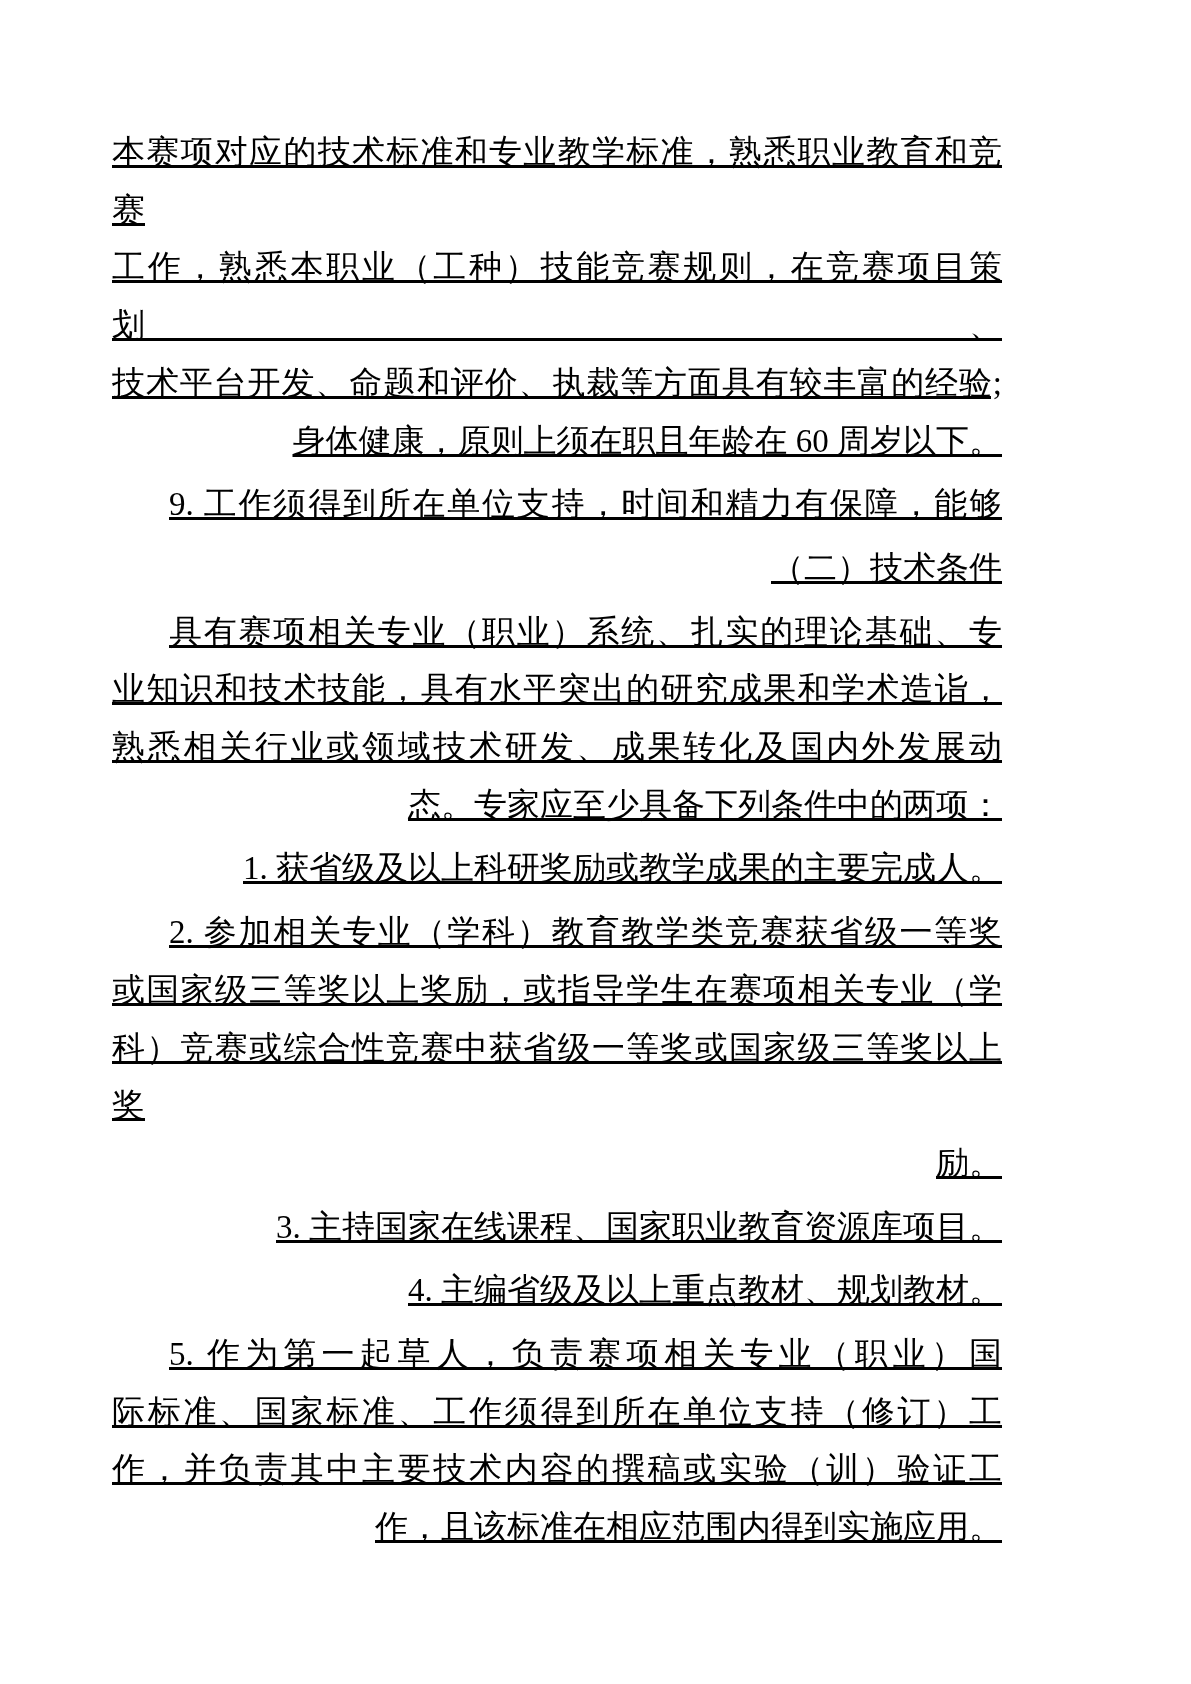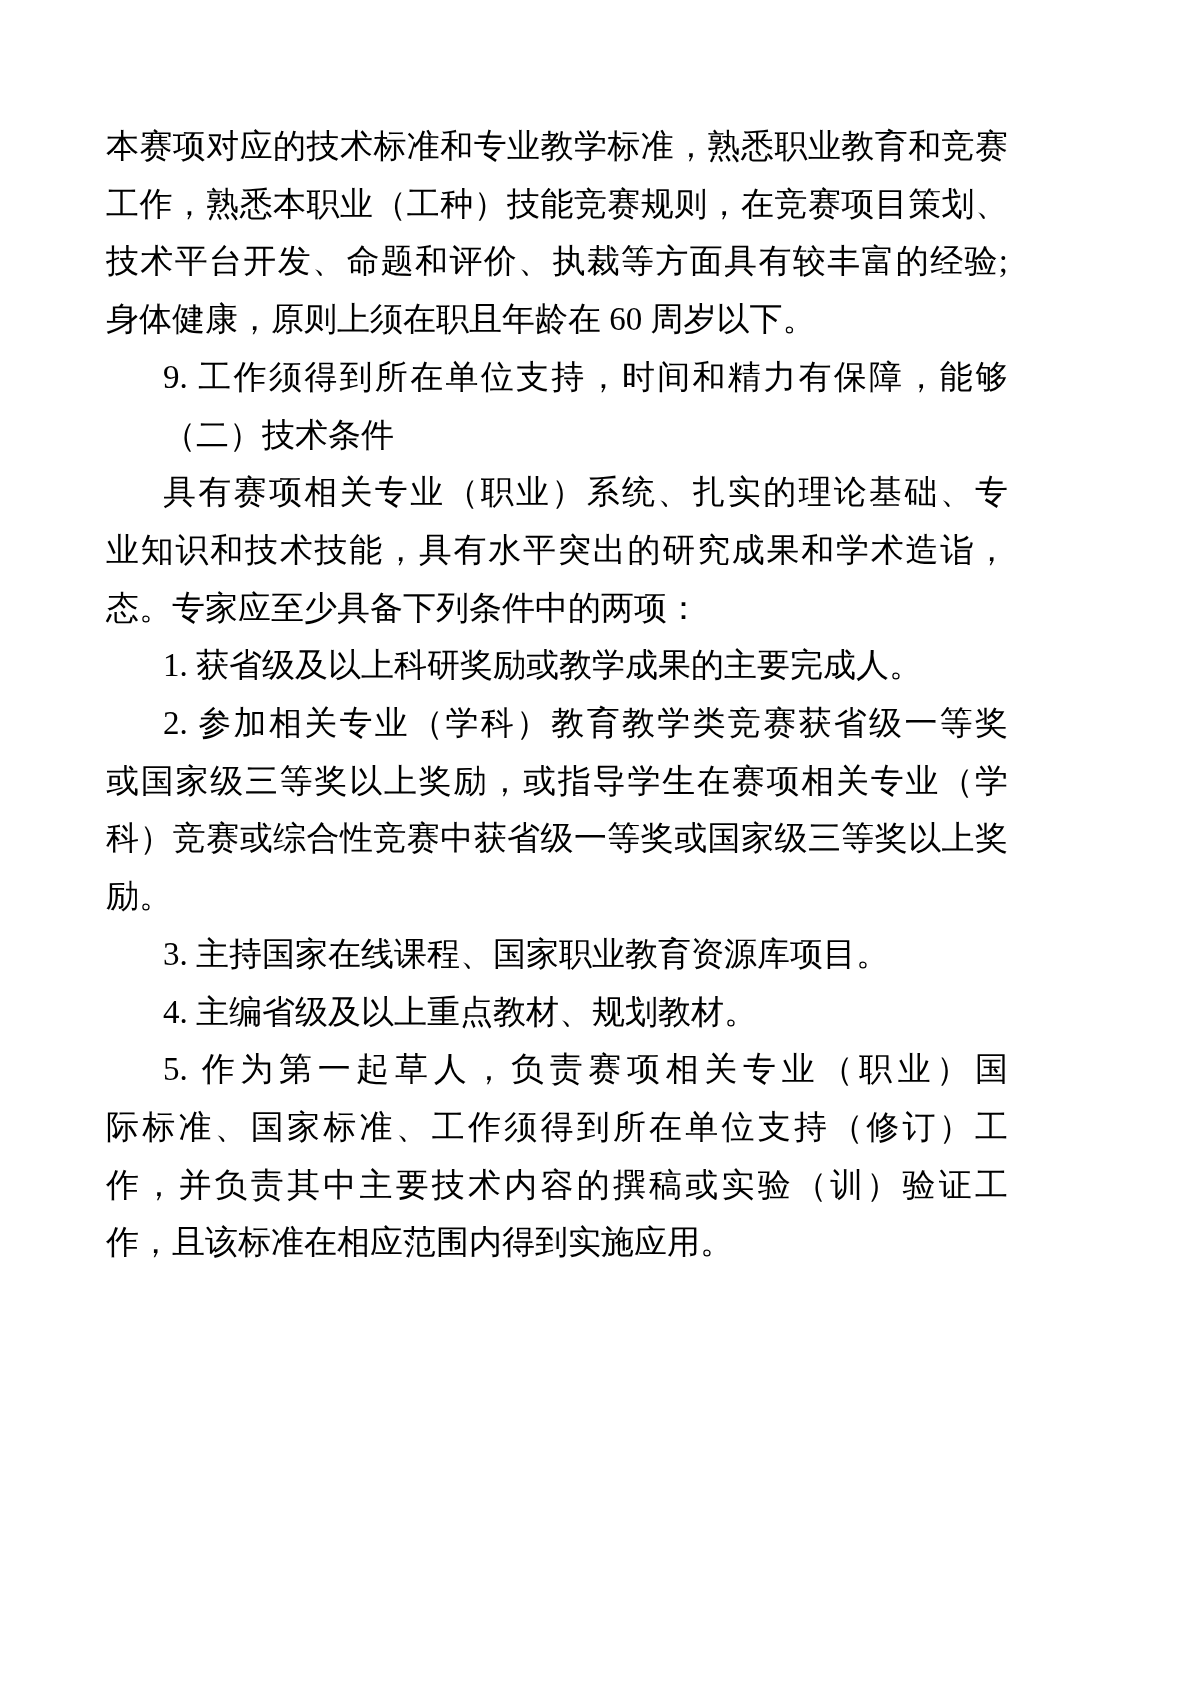--- a/index.html
+++ b/index.html
@@ -17,29 +17,30 @@
     overflow: hidden;
     box-sizing: border-box;
   }
   .page-body {
     position: absolute;
     left: 106px;
     top: 118px;
     width: 902px;
   }
   .paragraph {
-    margin: 0;
+    margin: 6px;
     padding: 0;
+    text-decoration: underline;
   }
   .line {
     font-size: 33px;
     line-height: 57.7px;
     letter-spacing: 0;
     white-space: nowrap;
-    text-align: left;
+    text-align: right;
     color: #000000;
   }
   .line.just {
     white-space: normal;
     text-align: justify;
     text-align-last: justify;
     text-justify: inter-character;
   }
   .line.indent {
     padding-left: 57px;
@@ -62,20 +63,21 @@
       <div class="line just indent">9. 工作须得到所在单位支持，时间和精力有保障，能够</div>
     </div>
 
     <div class="paragraph">
       <div class="line indent">（二）技术条件</div>
     </div>
 
     <div class="paragraph">
       <div class="line just indent">具有赛项相关专业（职业）系统、扎实的理论基础、专</div>
       <div class="line just">业知识和技术技能，具有水平突出的研究成果和学术造诣，</div>
+      <div class="line just">熟悉相关行业或领域技术研发、成果转化及国内外发展动</div>
       <div class="line">态。专家应至少具备下列条件中的两项：</div>
     </div>
 
     <div class="paragraph">
       <div class="line indent">1. 获省级及以上科研奖励或教学成果的主要完成人。</div>
     </div>
 
     <div class="paragraph">
       <div class="line just indent">2. 参加相关专业（学科）教育教学类竞赛获省级一等奖</div>
       <div class="line just">或国家级三等奖以上奖励，或指导学生在赛项相关专业（学</div>

